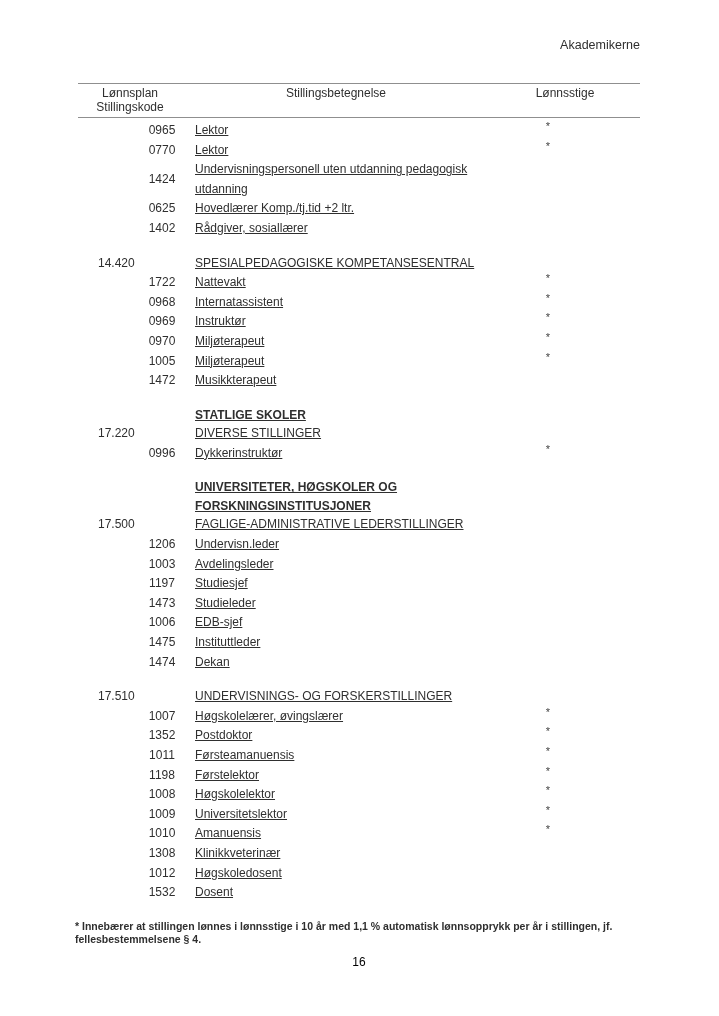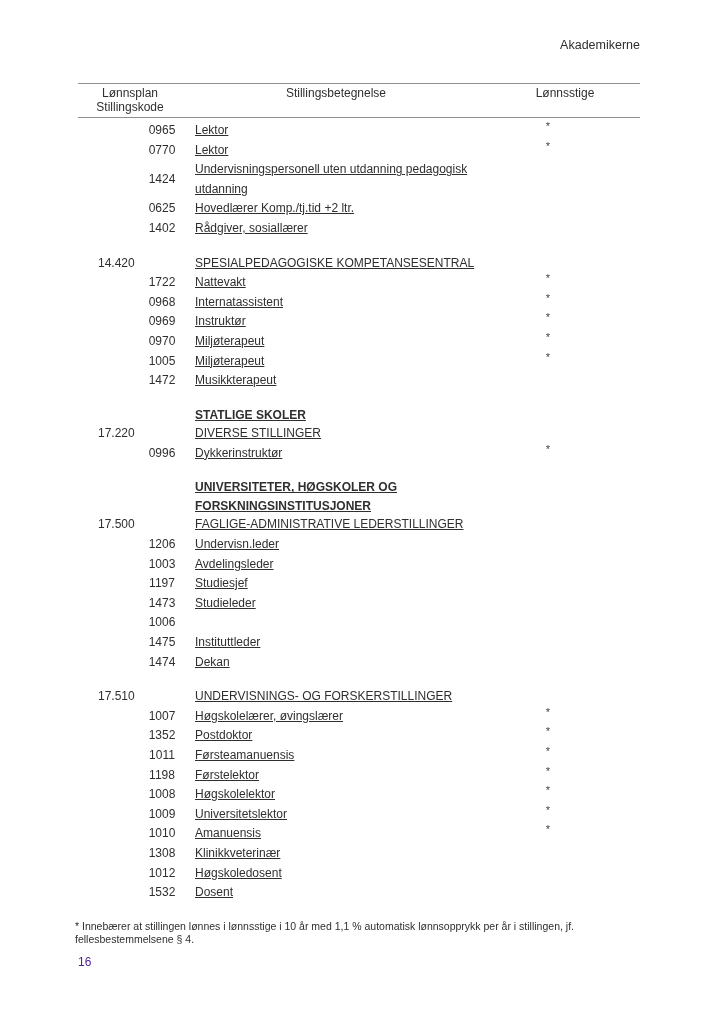--- a/index.html
+++ b/index.html
@@ -54,26 +54,26 @@
     font-size: 11px;
     color: #444;
   }
   .footnote {
     margin-top: 17px;
     margin-left: -3px;
     font-size: 10.5px;
     line-height: 13.5px;
     color: #2f2f2f;
   }
-  .footnote span { display: block; white-space: nowrap; }
+  .footnote span { display: block; white-space: nowrap; font-weight: bold; }
   .pagenum {
-    text-align: left;
+    text-align: center;
     margin-top: 8px;
     font-size: 12px;
-    color: #4c1d95;
+    color: #000000;
   }
 </style>
 </head>
 <body>
 
 <div class="page">
 
   <div class="header-right">Akademikerne</div>
 
   <div class="thead">
@@ -221,20 +221,21 @@
         </div>
         <div class="row">
           <span class="plan"></span>
           <span class="kode">1473</span>
           <span class="navn">Studieleder</span>
           <span class="stige"></span>
         </div>
         <div class="row">
           <span class="plan"></span>
           <span class="kode">1006</span>
+          <span class="navn">EDB-sjef</span>
           <span class="stige"></span>
         </div>
         <div class="row">
           <span class="plan"></span>
           <span class="kode">1475</span>
           <span class="navn">Instituttleder</span>
           <span class="stige"></span>
         </div>
         <div class="row">
           <span class="plan"></span>

